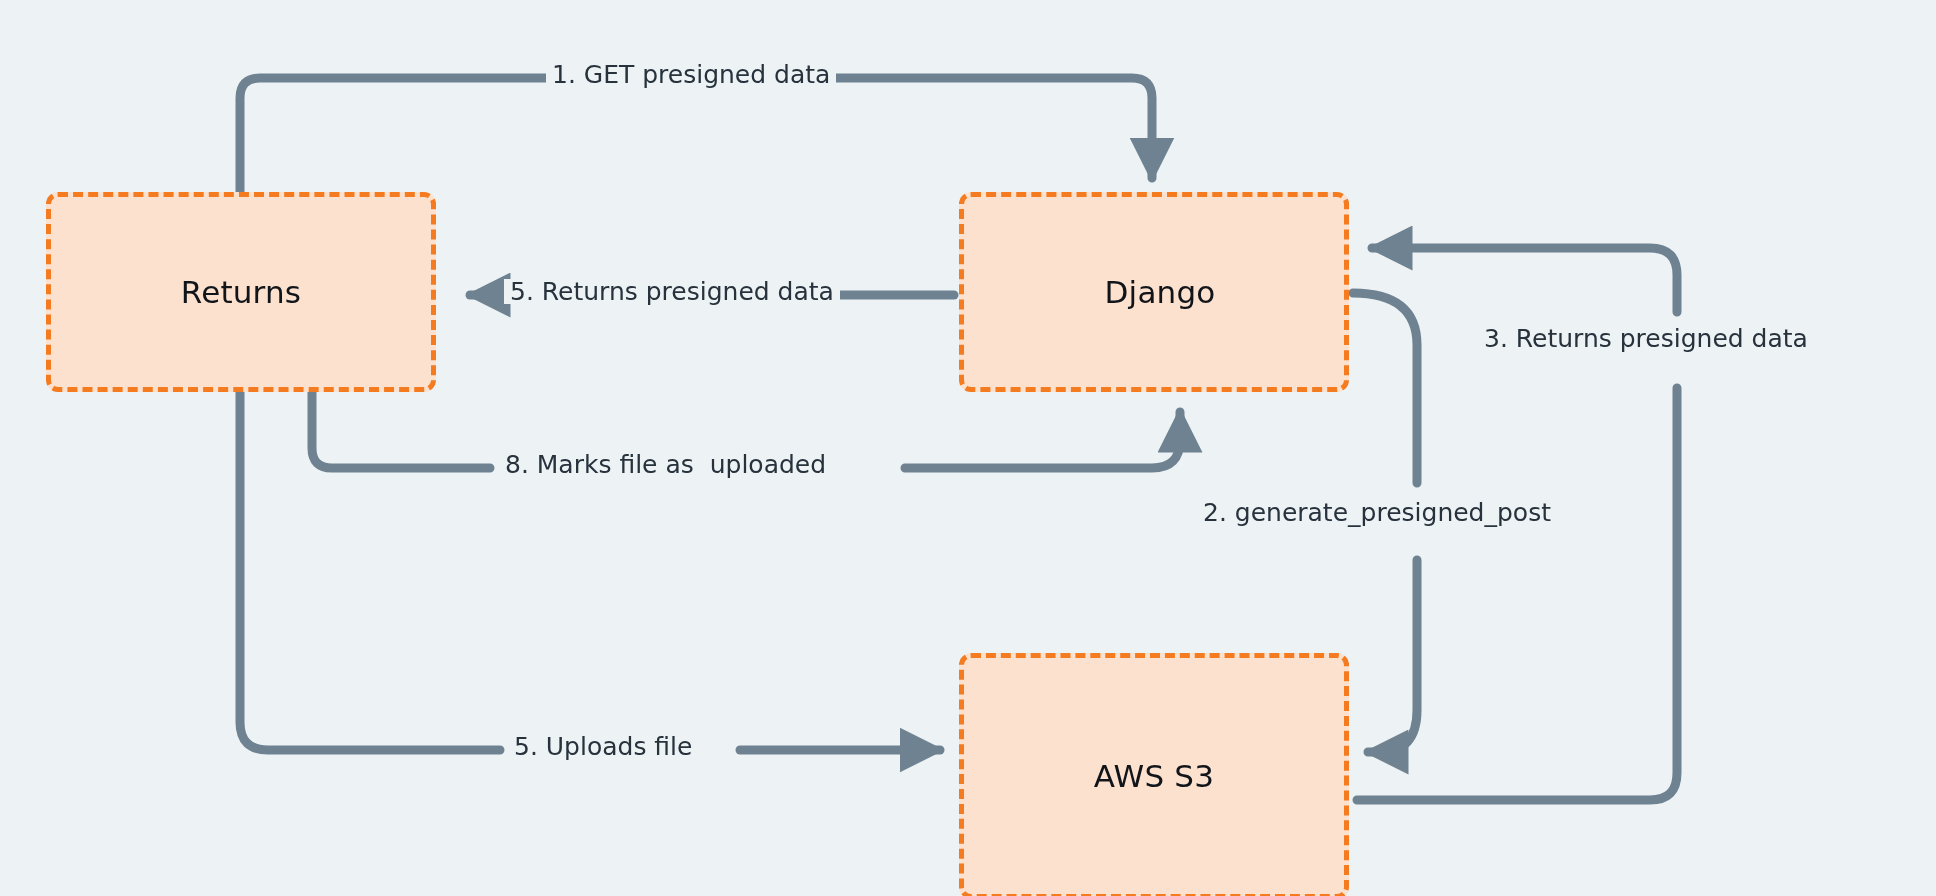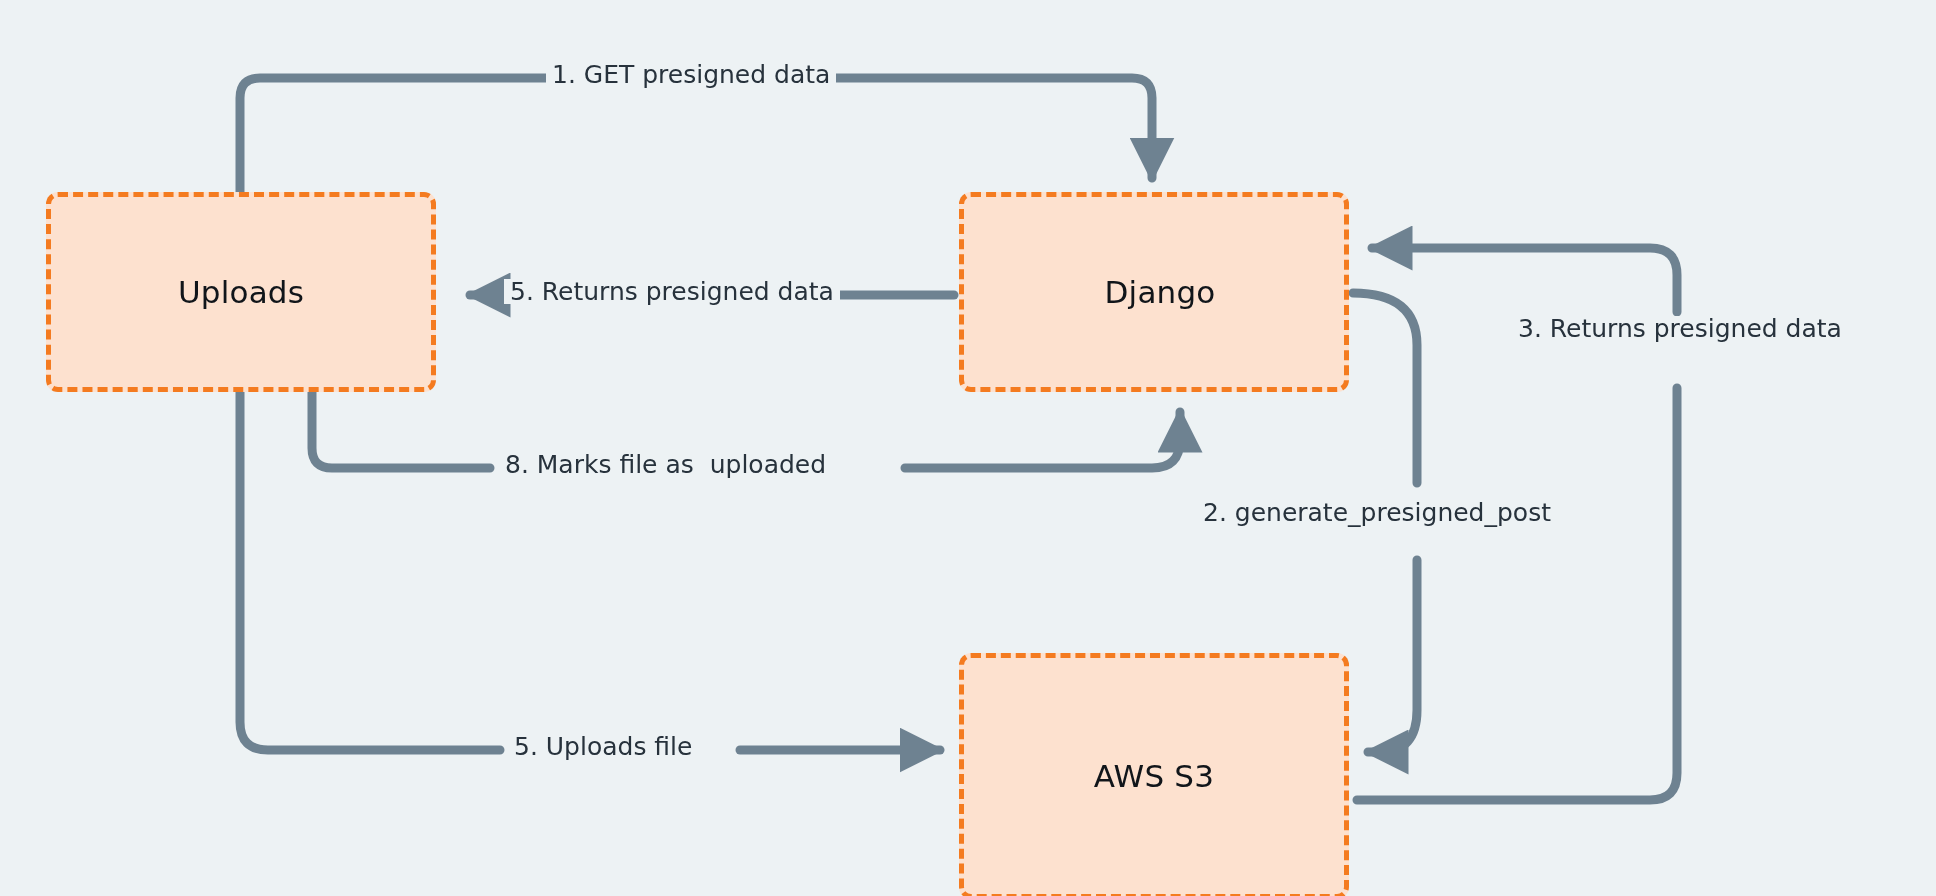--- a/index.html
+++ b/index.html
@@ -57,36 +57,36 @@
     <path d="M 1677 312 L 1677 275 Q 1677 248 1650 248 L 1372 248" fill="none" stroke="#6E8291" stroke-width="9" stroke-linecap="round" marker-end="url(#ah)"></path>
 
     <path d="M 240 392 L 240 722 Q 240 750 268 750 L 500 750" fill="none" stroke="#6E8291" stroke-width="9" stroke-linecap="round"></path>
     <path d="M 740 750 L 940 750" fill="none" stroke="#6E8291" stroke-width="9" stroke-linecap="round" marker-end="url(#ah)"></path>
 
     <path d="M 312 392 L 312 448 Q 312 468 332 468 L 490 468" fill="none" stroke="#6E8291" stroke-width="9" stroke-linecap="round"></path>
     <path d="M 905 468 L 1152 468 Q 1180 468 1180 440 L 1180 412" fill="none" stroke="#6E8291" stroke-width="9" stroke-linecap="round" marker-end="url(#ah)"></path>
   </svg>
 
   <div class="node" style="left:46px;top:192px;width:390px;height:200px;">
-    <span class="label">Uploads</span>
+    <span class="label">Returns</span>
   </div>
 
   <div class="node" style="left:959px;top:192px;width:390px;height:200px;padding-left:12px;">
     <span class="label">Django</span>
   </div>
 
   <div class="node" style="left:959px;top:653px;width:390px;height:246px;">
     <span class="label">AWS S3</span>
   </div>
 
   <div class="edge-label" style="left:546px;top:62px;">1. GET presigned data</div>
 
   <div class="edge-label" style="left:504px;top:279px;">5. Returns presigned data</div>
 
   <div class="edge-label" style="left:499px;top:452px;">8. Marks file as  uploaded</div>
 
   <div class="edge-label" style="left:1197px;top:500px;">2. generate_presigned_post</div>
 
-  <div class="edge-label" style="left:1478px;top:316px;margin-left:34px;">3. Returns presigned data</div>
+  <div class="edge-label" style="left:1478px;top:326px;">3. Returns presigned data</div>
 
   <div class="edge-label" style="left:508px;top:734px;">5. Uploads file</div>
 
 </div>
 
 </body></html>

